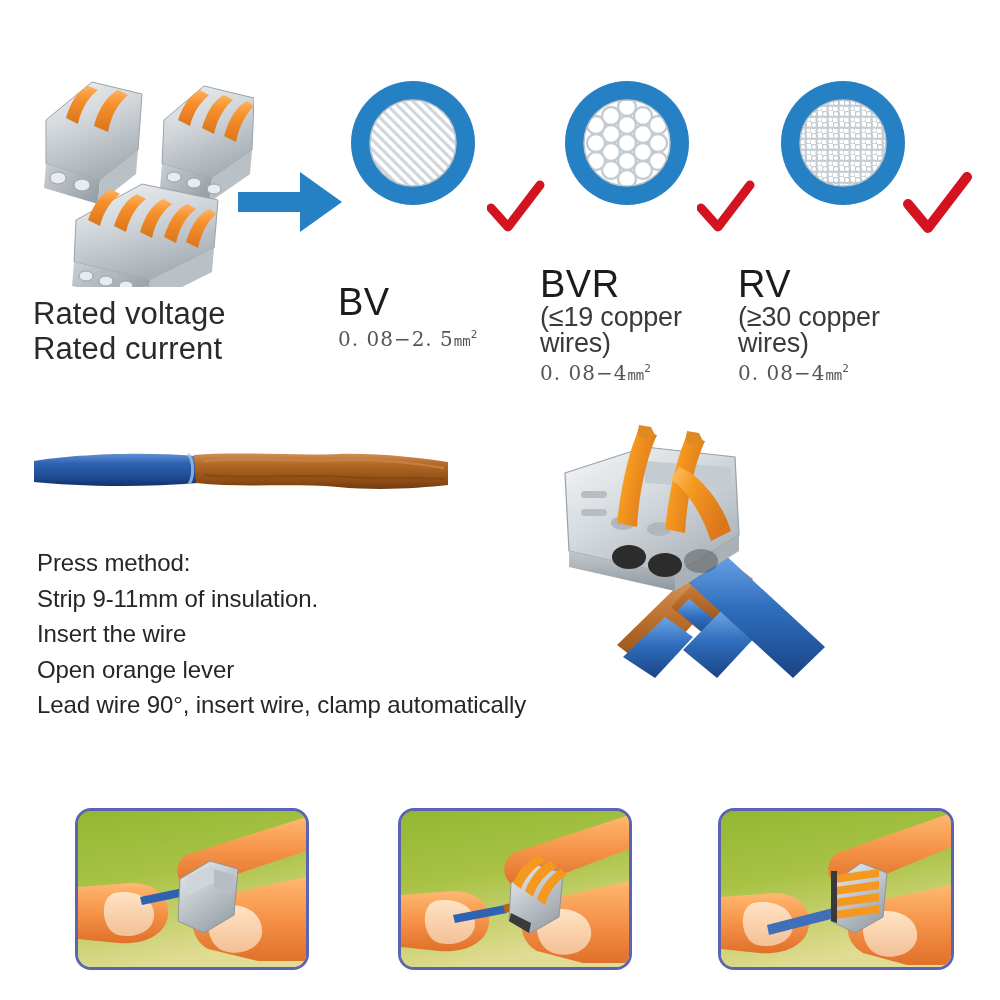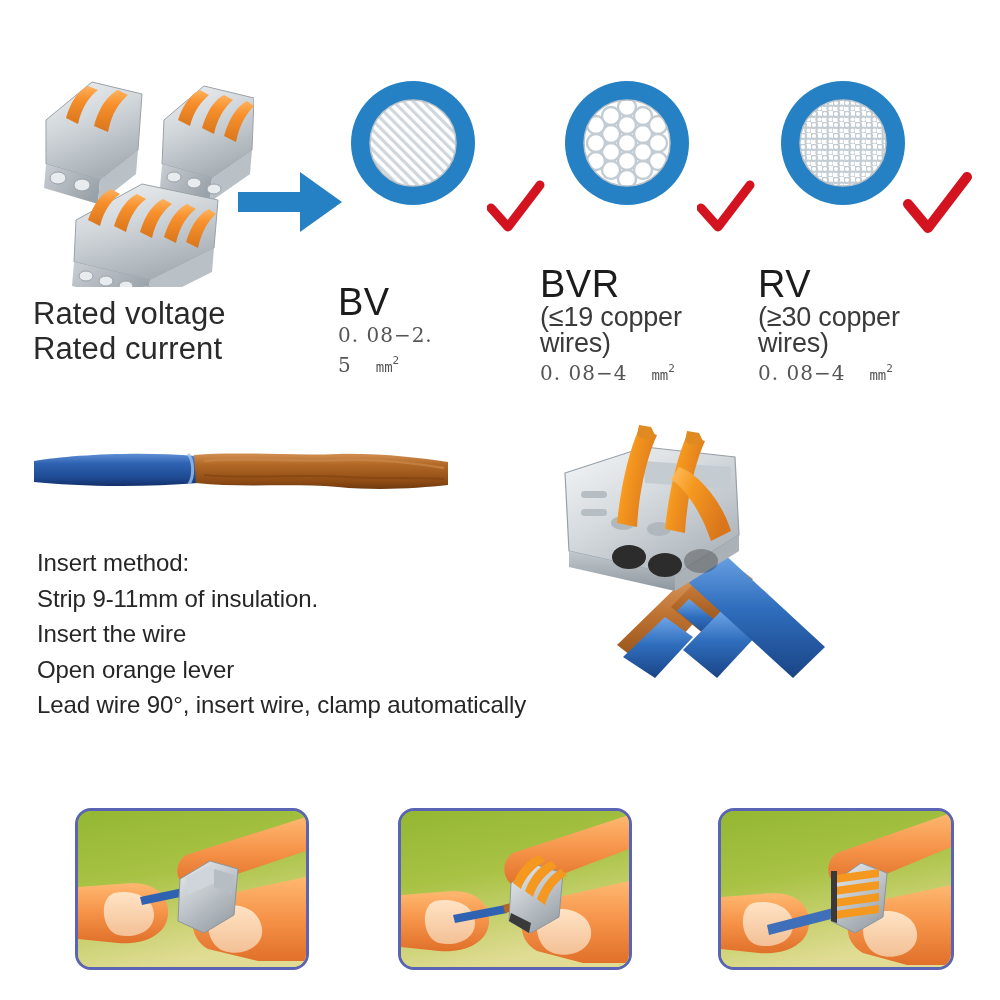--- a/index.html
+++ b/index.html
@@ -7,21 +7,21 @@
        font-family:"Liberation Sans",sans-serif;color:#1a1a1a;}
   .stage{position:absolute;inset:0;width:1000px;height:1000px;}
   .abs{position:absolute;}
 
   
   .rated{left:33px;top:296px;font-size:31px;line-height:35px;color:#2a2a2a;letter-spacing:.1px;}
   .wiretype{text-align:left;}
   .wt-name{font-size:38px;color:#1c1c1c;line-height:40px;letter-spacing:.5px;}
   .wt-sub{font-size:27px;color:#3a3a3a;line-height:26px;letter-spacing:-.2px;}
   .wt-spec{font-family:"DejaVu Serif",serif;font-size:20px;color:#555;line-height:26px;letter-spacing:1px;}
-  .wt-spec .mm{font-size:14px;font-family:"DejaVu Sans Mono",monospace;letter-spacing:0;margin-left:24px;}
+  .wt-spec .mm{font-size:14px;font-family:"DejaVu Sans Mono",monospace;letter-spacing:0;}
   .wt-spec .sup{font-size:11px;vertical-align:super;font-family:"DejaVu Sans Mono",monospace;}
 
   .method{left:37px;top:545px;font-size:24px;line-height:35.5px;color:#262626;letter-spacing:-.1px;}
   .method div{white-space:nowrap;}
 
   
   .xsec{position:absolute;}
   .xsec svg{display:block;}
 
   
@@ -202,21 +202,21 @@
         <rect x="0" y="0" width="130" height="130" fill="url(#fineRV)"></rect>
       </g>
       <circle cx="65" cy="65" r="43" fill="none" stroke="#b9c2c9" stroke-width="1.5"></circle>
     </svg>
   </div>
   <div class="abs check" style="left:903px;top:172px;">
     <svg width="70" height="66" viewBox="0 0 70 66">
       <path d="M5 32 L25 56 L64 5" fill="none" stroke="#d3131f" stroke-width="10" stroke-linecap="round" stroke-linejoin="round"></path>
     </svg>
   </div>
-  <div class="abs wiretype" style="left:758px;top:264px;width:215px;">
+  <div class="abs wiretype" style="left:738px;top:264px;width:215px;">
     <div class="wt-name">RV</div>
     <div class="wt-sub">(≥30 copper wires)</div>
     <div class="wt-spec">
       <span>0. 08−4</span><span class="mm">mm</span><span class="sup">2</span>
     </div>
   </div>
 
   <div class="abs rated">
     <div>Rated voltage</div>
     <div>Rated current</div>
@@ -311,21 +311,21 @@
         <path d="M140 134 C144 96 152 62 162 40 L180 46 C170 68 162 102 160 138 Z" fill="url(#orG)"></path>
         <path d="M160 46 C166 52 174 50 178 46 L174 38 L162 36 Z" fill="#e08a22"></path>
       </g>
       <g>
         <path d="M154 72 C172 78 196 104 206 136 L186 146 C176 116 160 94 146 84 Z" fill="url(#orG)"></path>
       </g>
     </svg>
   </div>
 
   <div class="abs method">
-    <div>Insert method:</div>
+    <div>Press method:</div>
     <div>Strip 9-11mm of insulation.</div>
     <div>Insert the wire</div>
     <div>Open orange lever</div>
     <div>Lead wire 90°, insert wire, clamp automatically</div>
   </div>
 
   <div class="panel" style="left:75px;top:808px;width:228px;height:156px;">
     <svg class="inner" width="228" height="156" viewBox="0 0 228 156" preserveAspectRatio="none">
       <defs>
         <linearGradient id="bgP" x1="0" y1="0" x2="0.3" y2="1">

